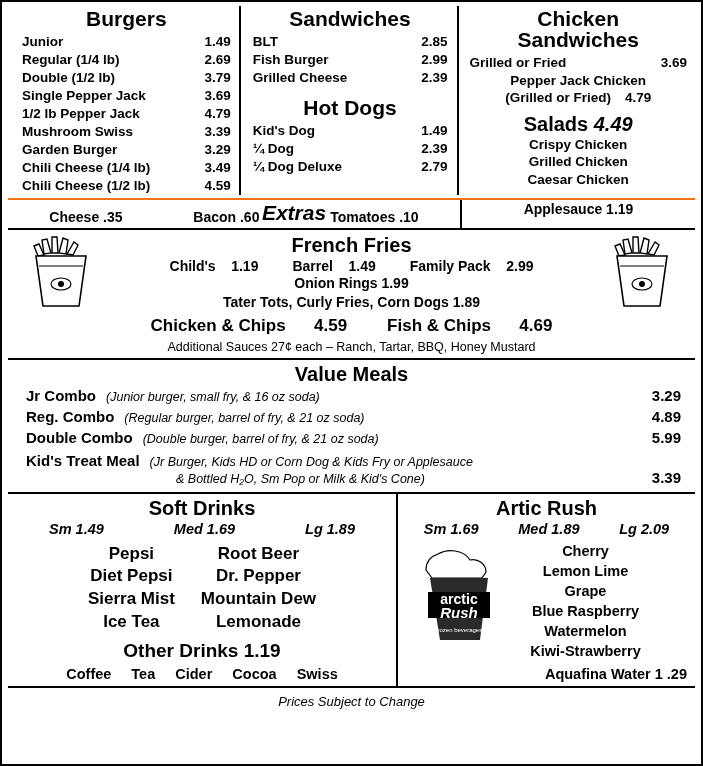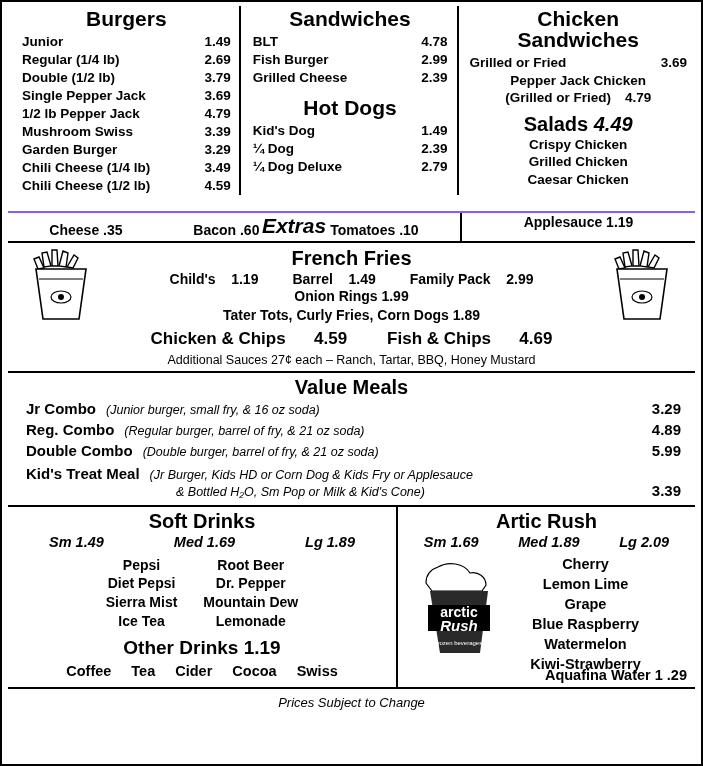--- a/index.html
+++ b/index.html
@@ -40,22 +40,22 @@
     font-size: 13.5px;
     line-height: 1.33;
     white-space: nowrap;
   }
   .row .nm { padding-right: 8px; }
   .row .pr { font-variant-numeric: tabular-nums; }
 
   
   .top {
     display: flex;
-    border-bottom: 2px solid #8b5cf6;
-    padding-bottom: 16px;
+    border-bottom: 2px solid #f97316;
+    padding-bottom: 3px;
   }
   .col {
     box-sizing: border-box;
   }
   .col.burgers { width: 232px; padding: 2px 8px 0 14px; }
   .col.sandwiches {
     width: 222px;
     padding: 2px 10px 0 12px;
     border-left: 2px solid #000;
     border-right: 2px solid #000;
@@ -212,21 +212,21 @@
   }
   .soft-cols {
     display: flex;
     justify-content: center;
     gap: 26px;
     margin-top: 6px;
   }
   .soft-cols .c {
     text-align: center;
     font-weight: bold;
-    font-size: 14px;
+    font-size: 17px;
     line-height: 1.35;
   }
   .other-drinks {
     text-align: center;
     font-weight: bold;
     font-size: 19px;
     margin-top: 6px;
   }
   .other-list {
     display: flex;
@@ -314,21 +314,21 @@
       <div class="row">
         <span class="nm">Chili Cheese (1/2 lb)</span>
         <span class="pr">4.59</span>
       </div>
     </div>
 
     <div class="col sandwiches">
       <div class="sec-title">Sandwiches</div>
       <div class="row">
         <span class="nm">BLT</span>
-        <span class="pr">4.78</span>
+        <span class="pr">2.85</span>
       </div>
       <div class="row">
         <span class="nm">Fish Burger</span>
         <span class="pr">2.99</span>
       </div>
       <div class="row">
         <span class="nm">Grilled Cheese</span>
         <span class="pr">2.39</span>
       </div>
 

